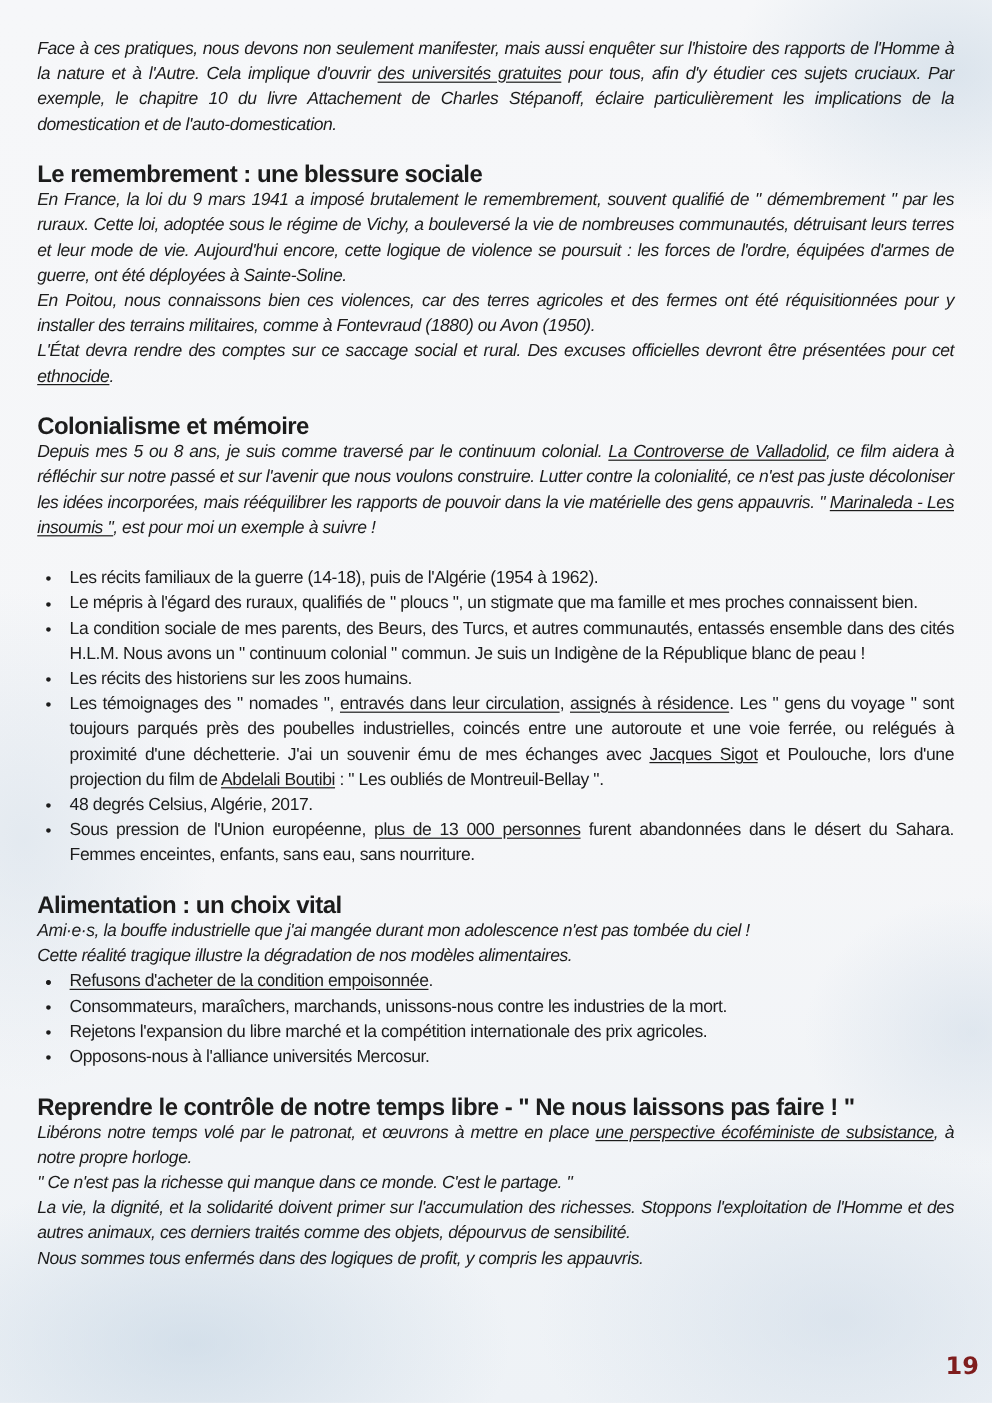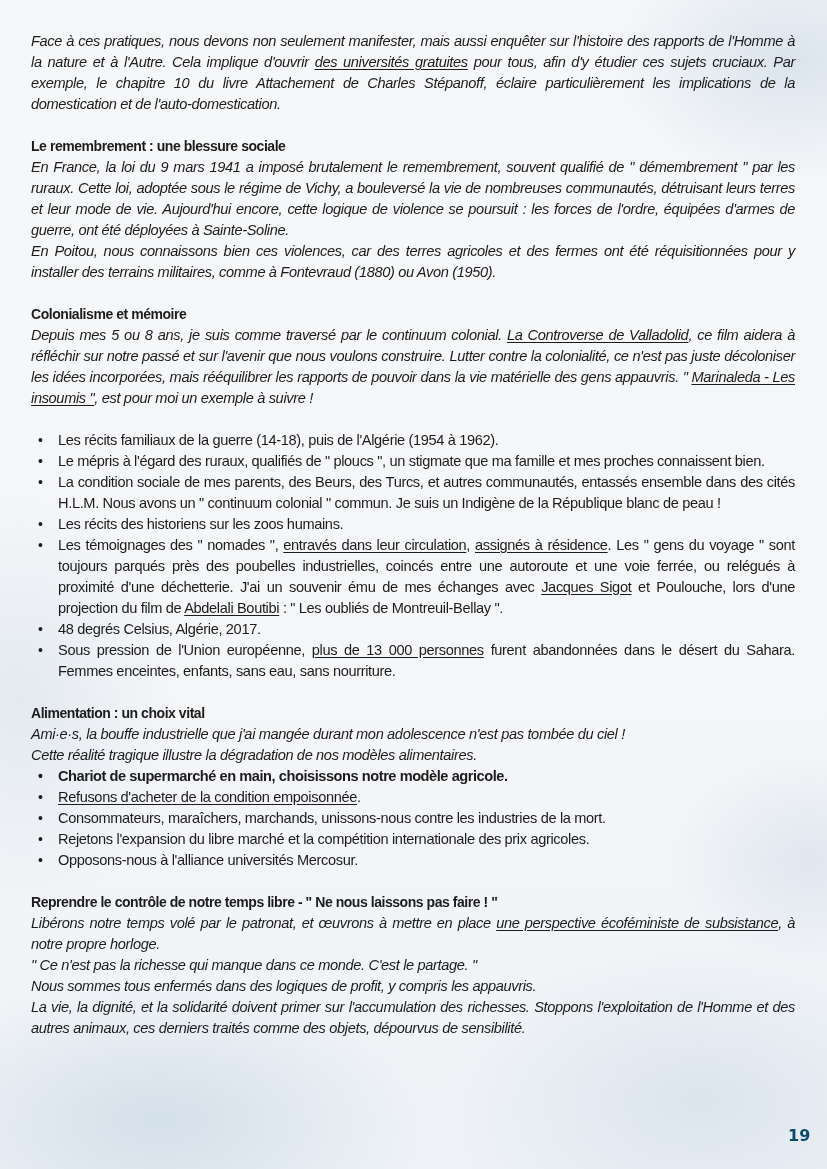--- a/index.html
+++ b/index.html
@@ -20,50 +20,51 @@
       linear-gradient(180deg, #f6f7f9 0%, #f5f6f8 60%, #eef2f6 100%);
   }
   .page {
     position: absolute; left: 31px; top: 31px; width: 764px;
     font-size: 14.6px; line-height: 21px;
     letter-spacing: -0.35px; word-spacing: 0px;
   }
   p { margin: 0; text-align: justify; font-style: italic; }
   .section { margin-top: 21px; }
   h2 {
-    margin: 0; font-size: 14px; line-height: 21px; font-weight: bold;
+    margin: 0; font-size: 20px; line-height: 21px; font-weight: bold;
     letter-spacing: -0.45px;
   }
   .u { text-decoration: underline; text-underline-offset: 2px; }
   ul { margin: 0; padding: 0; list-style: none; }
   li { position: relative; padding-left: 27px; text-align: justify; }
   li .bullet {
     position: absolute; left: 7px; top: 0; font-size: 14px;
   }
   li.bold { font-weight: bold; letter-spacing: -0.45px; }
   sup { font-size: 9px; line-height: 0; vertical-align: 5px; }
   .page-number {
     position: absolute; left: 788px; top: 1126px;
     font-family: "DejaVu Sans", sans-serif; font-weight: bold;
-    font-size: 16px; color: #0c4a6e;
+    font-size: 20px; color: #7f1d1d;
   }
 </style>
 </head>
 <body>
 
 <div class="bg"></div>
 
 <div class="page">
 
   <p><span>Face à ces pratiques, nous devons non seulement manifester, mais aussi enquêter sur l'histoire des rapports de l'Homme à la nature et à l'Autre. Cela implique d'ouvrir </span><a class="u">des universités gratuites</a><span> pour tous, afin d'y étudier ces sujets cruciaux. Par exemple, le chapitre 10 du livre Attachement de Charles Stépanoff, éclaire particulièrement les implications de la domestication et de l'auto-domestication.</span></p>
 
   <div class="section">
     <h2>Le remembrement : une blessure sociale</h2>
     <p>En France, la loi du 9 mars 1941 a imposé brutalement le remembrement, souvent qualifié de " démembrement " par les ruraux. Cette loi, adoptée sous le régime de Vichy, a bouleversé la vie de nombreuses communautés, détruisant leurs terres et leur mode de vie. Aujourd'hui encore, cette logique de violence se poursuit : les forces de l'ordre, équipées d'armes de guerre, ont été déployées à Sainte-Soline.</p>
     <p>En Poitou, nous connaissons bien ces violences, car des terres agricoles et des fermes ont été réquisitionnées pour y installer des terrains militaires, comme à Fontevraud (1880) ou Avon (1950).</p>
+    <p><span>L'État devra rendre des comptes sur ce saccage social et rural. Des excuses officielles devront être présentées pour cet </span><a class="u">ethnocide</a><span>.</span></p>
   </div>
 
   <div class="section">
     <h2>Colonialisme et mémoire</h2>
     <p><span>Depuis mes 5 ou 8 ans, je suis comme traversé par le continuum colonial. </span><a class="u">La Controverse de Valladolid</a><span>, ce film aidera à réfléchir sur notre passé et sur l'avenir que nous voulons construire. Lutter contre la colonialité, ce n'est pas juste décoloniser les idées incorporées, mais rééquilibrer les rapports de pouvoir dans la vie matérielle des gens appauvris. " </span><a class="u">Marinaleda - Les insoumis "</a><span>, est pour moi un exemple à suivre !</span></p>
   </div>
 
   <div class="section">
     <ul>
       <li><span class="bullet">•</span><span>Les récits familiaux de la guerre (14-18), puis de l'Algérie (1954 à 1962).</span></li>
@@ -74,30 +75,30 @@
       <li><span class="bullet">•</span><span>48 degrés Celsius, Algérie, 2017.</span></li>
       <li><span class="bullet">•</span><span> Sous pression de l'Union européenne, </span><a class="u">plus de 13 000 personnes</a><span> furent abandonnées dans le désert du Sahara. Femmes enceintes, enfants, sans eau, sans nourriture.</span></li>
     </ul>
   </div>
 
   <div class="section">
     <h2>Alimentation : un choix vital</h2>
     <p>Ami·e·s, la bouffe industrielle que j'ai mangée durant mon adolescence n'est pas tombée du ciel !</p>
     <p>Cette réalité tragique illustre la dégradation de nos modèles alimentaires.</p>
     <ul>
-      <li class="bold"><span class="bullet">•</span><span>Chariot de supermarché en main, choisissons notre modèle agricole.</span></li>
+      <li class="bold"><span class="bullet">•</span></li>
       <li><span class="bullet">•</span><a class="u">Refusons d'acheter de la condition empoisonnée</a><span>.</span></li>
       <li><span class="bullet">•</span><span>Consommateurs, maraîchers, marchands, unissons-nous contre les industries de la mort.</span></li>
       <li><span class="bullet">•</span><span>Rejetons l'expansion du libre marché et la compétition internationale des prix agricoles.</span></li>
       <li><span class="bullet">•</span><span>Opposons-nous à l'alliance universités Mercosur.</span></li>
     </ul>
   </div>
 
   <div class="section">
     <h2>Reprendre le contrôle de notre temps libre - " Ne nous laissons pas faire ! "</h2>
     <p><span>Libérons notre temps volé par le patronat, et œuvrons à mettre en place </span><a class="u">une perspective écoféministe de subsistance</a><span>, à notre propre horloge.</span></p>
     <p>" Ce n'est pas la richesse qui manque dans ce monde. C'est le partage. "</p>
+    <p>La vie, la dignité, et la solidarité doivent primer sur l'accumulation des richesses. Stoppons l'exploitation de l'Homme et des autres animaux, ces derniers traités comme des objets, dépourvus de sensibilité.</p>
     <p>Nous sommes tous enfermés dans des logiques de profit, y compris les appauvris.</p>
-    <p>La vie, la dignité, et la solidarité doivent primer sur l'accumulation des richesses. Stoppons l'exploitation de l'Homme et des autres animaux, ces derniers traités comme des objets, dépourvus de sensibilité.</p>
   </div>
 </div>
 
 <div class="page-number">19</div>
 
 </body></html>

